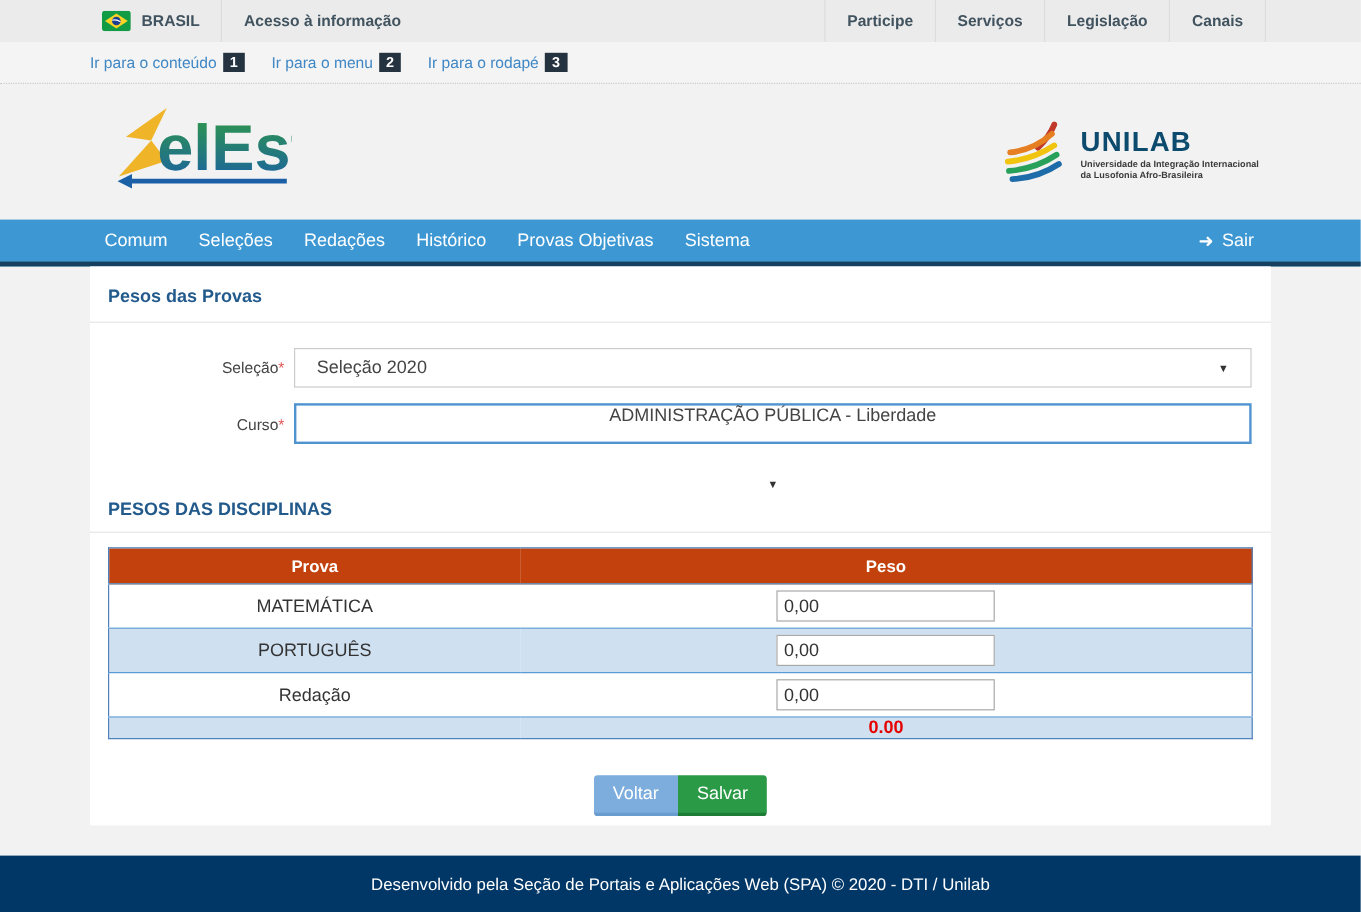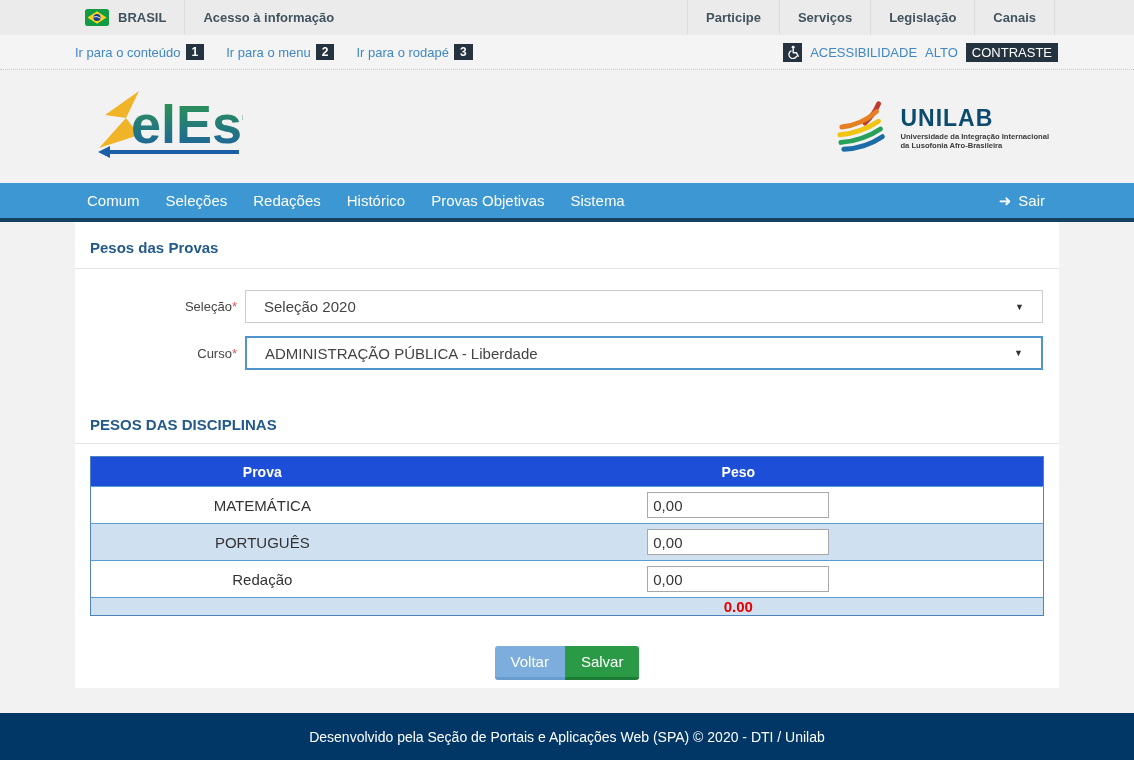--- a/index.html
+++ b/index.html
@@ -86,33 +86,33 @@
   .form-label {
     width: 170px; text-align: right; padding-right: 8px;
     font-size: 13px; color: #444;
   }
   .req { color: #e25555; }
   .fake-select {
     width: 798px; height: 33px; border: 1px solid #ccc; background: #fff;
     display: flex; align-items: center; justify-content: space-between;
     padding: 0 18px; font-size: 15px; color: #444; cursor: pointer; gap: 44px;
   }
-  .fake-select.focused { border: 2px solid #5094cf; height: 34px; }
+  .fake-select.focused { border: 2px solid #5094cf; height: 34px; flex-direction: column; }
   .caret { font-size: 9px; color: #333; }
 
   .section-title {
     font-size: 15px; font-weight: bold; color: #235a8c;
     padding: 33px 15px 10px; border-bottom: 1px solid #e5e5e5;
   }
   .weights-table {
     width: 954px; margin: 12px 15px 0; border-collapse: collapse;
     border: 1px solid #4f81bd;
   }
   .weights-table th {
-    background: #1d4ed8; color: #fff; font-size: 14px; font-weight: bold;
+    background: #c2410c; color: #fff; font-size: 14px; font-weight: bold;
     height: 30px; text-align: center;
   }
   .weights-table col.c-prova { width: 36%; }
   .weights-table td {
     height: 37px; text-align: center; font-size: 15px; color: #333;
     border-top: 1px solid #5b9bd5;
   }
   .weights-table tr.alt td { background: #cfe0f1; }
   .weights-table tr.total-row td { background: #cfe0f1; height: 14px; }
   .total-value { color: #e60000; font-weight: bold; font-size: 15px; }
@@ -179,32 +179,20 @@
       <span class="kbd-badge">1</span>
     </a>
     <a class="skiplink">
       <span>Ir para o menu</span>
       <span class="kbd-badge">2</span>
     </a>
     <a class="skiplink">
       <span>Ir para o rodapé</span>
       <span class="kbd-badge">3</span>
     </a>
-  </div>
-  <div class="access-tools">
-    <span class="icon-badge">
-      <svg viewBox="0 0 16 16" width="14" height="14">
-        <circle cx="8.2" cy="2.6" r="1.7" fill="#fff"></circle>
-        <path d="M8.2 4.6 v4.2 h3.8 l2 4.2" stroke="#fff" stroke-width="1.6" fill="none" stroke-linecap="round" stroke-linejoin="round"></path>
-        <path d="M5.8 6.8 a4.6 4.6 0 1 0 6.2 6.2" stroke="#fff" stroke-width="1.5" fill="none" stroke-linecap="round"></path>
-      </svg>
-    </span>
-    <a class="link">ACESSIBILIDADE</a>
-    <a class="link">ALTO</a>
-    <span class="contrast-badge">CONTRASTE</span>
   </div>
 </div>
 
 <div class="header">
   <div class="header-inner">
     <div class="selest-logo">
       <svg width="150" height="80" viewBox="0 0 150 80">
         <defs>
           <linearGradient id="selestGrad" x1="0" y1="0" x2="0" y2="1">
             <stop offset="0" stop-color="#2f9a47"></stop>

